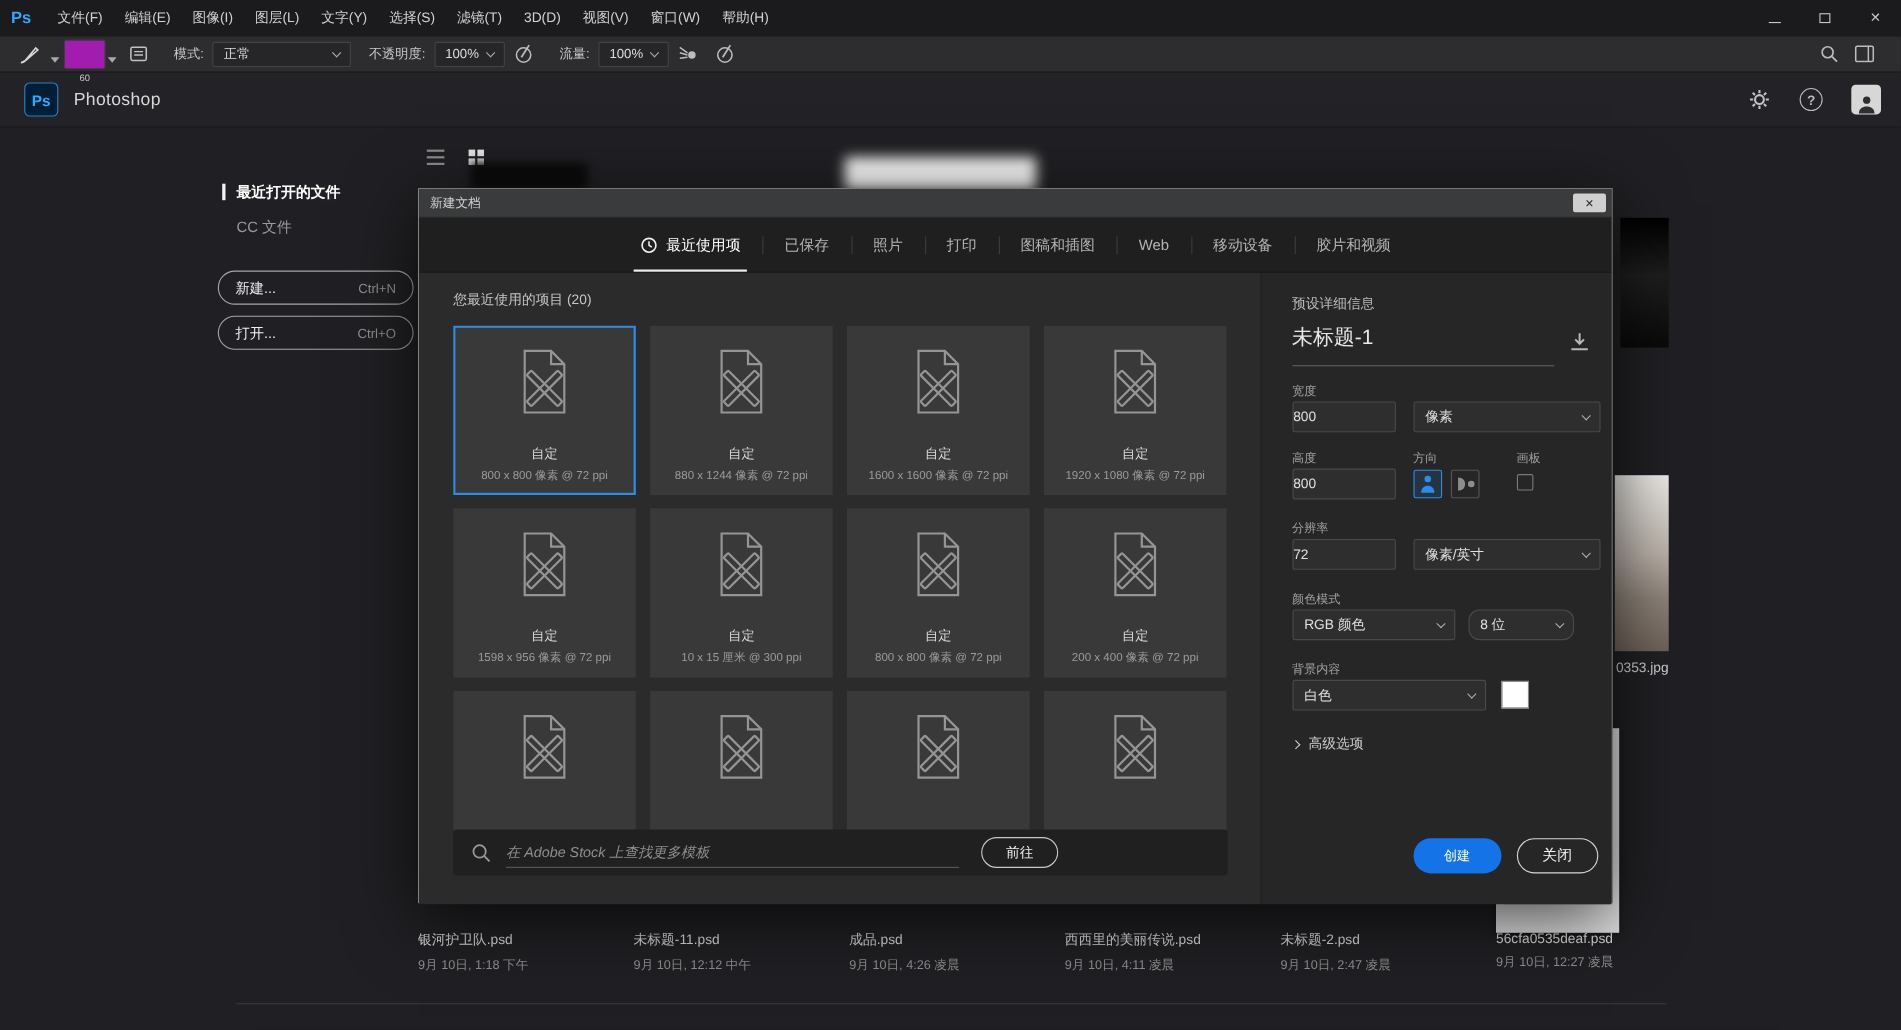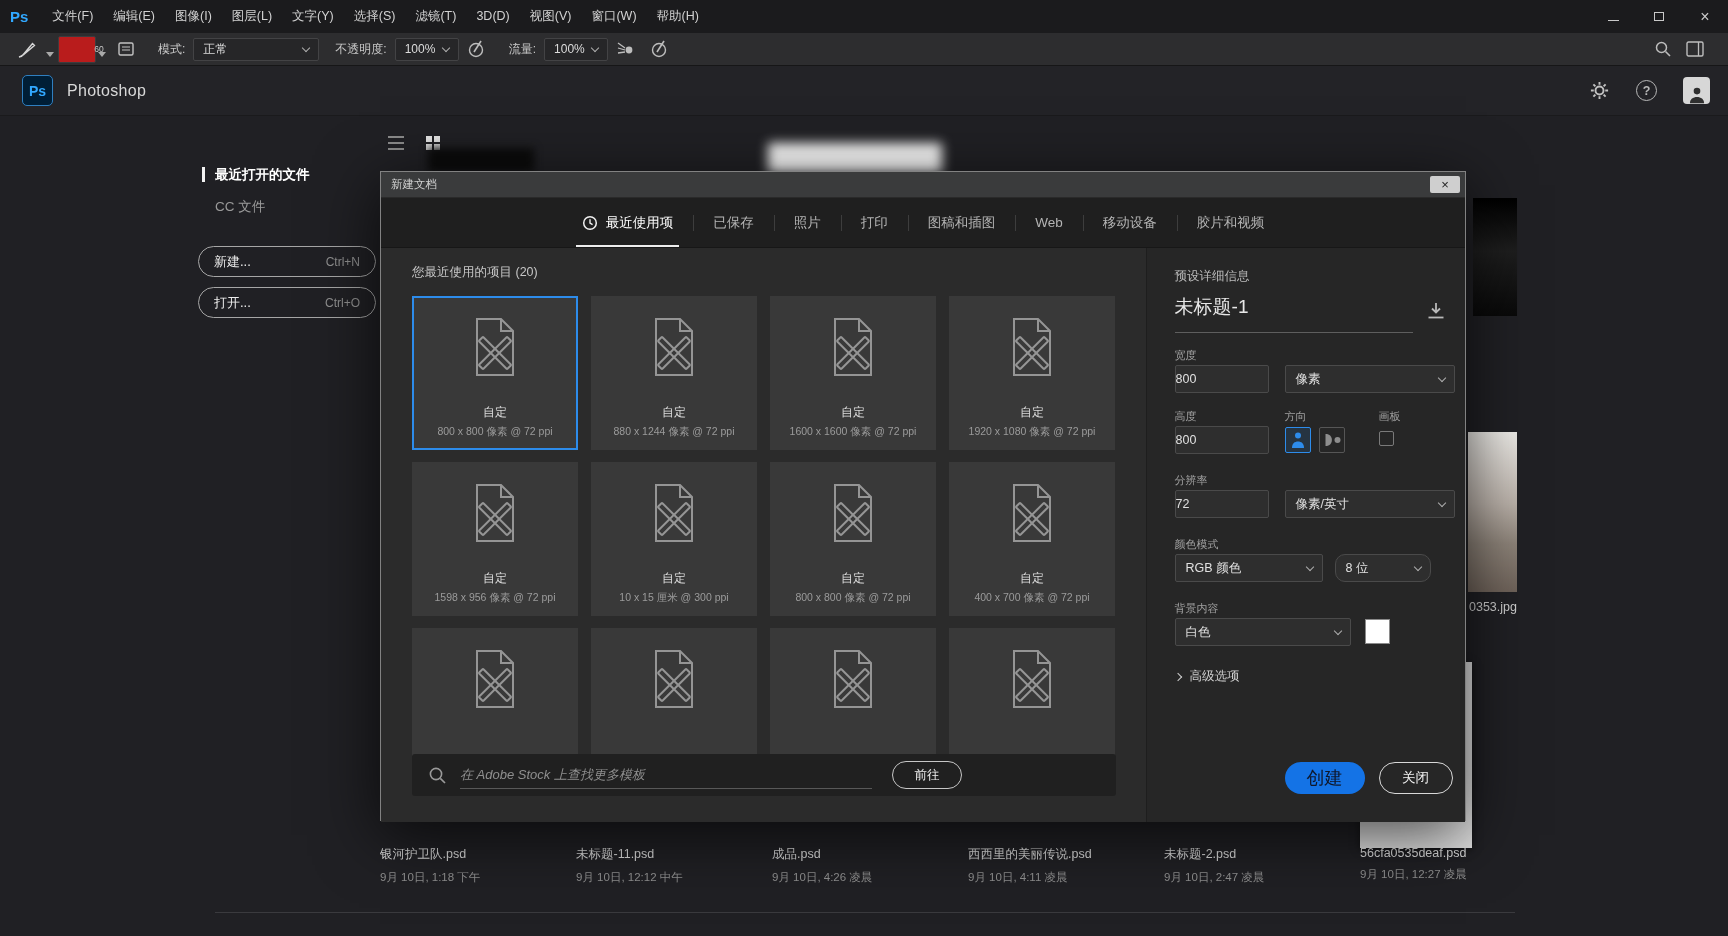--- a/index.html
+++ b/index.html
@@ -23,22 +23,22 @@
   .toolbar { position:absolute; left:0; top:33px; width:100%; height:33px; background:#2d2d2f;
     display:flex; align-items:center; padding:0 10px; z-index:39; border-bottom:1px solid #161617; }
   .tb-label { color:#c8c8c8; font-size:12px; margin:0 8px 0 16px; }
   .tb-select { height:23px; background:#262628; border:1px solid #434345; border-radius:2px;
     display:flex; align-items:center; padding-left:9px; color:#dcdcdc; font-size:12px; }
   .sel-caret { width:6px; height:6px; border-right:1.4px solid #aeaeae; border-bottom:1.4px solid #aeaeae;
     transform:rotate(45deg); margin-left:auto; margin-right:9px; margin-top:-3px; flex:none; }
   .tb-icon { display:flex; align-items:center; justify-content:center; margin:0 7px; }
   .tool-caret { width:0; height:0; border-left:4px solid transparent; border-right:4px solid transparent;
     border-top:5px solid #a9a9a9; margin:10px 4px 0 2px; }
-  .brush-preset { width:38px; height:27px; background:#b91c1c; border:1px solid #3c3c3e; border-radius:2px;
-    display:flex; align-items:center; justify-content:center;gap:44px; }
+  .brush-preset { width:38px; height:27px; background:#a21caf; border:1px solid #3c3c3e; border-radius:2px;
+    display:flex; flex-direction:column; align-items:center; justify-content:center;gap:44px; }
   .brush-dot { width:12px; height:12px; border-radius:50%;
     background:radial-gradient(circle,#f2f2f2 0%,#9a9a9a 45%,rgba(40,40,40,0) 75%); }
   .brush-size { font-size:8.5px; color:#c9c9c9; line-height:9px; }
   .tb-spacer { flex:1; }
 
   
   .home-header { position:absolute; left:0; top:66px; width:100%; height:50px; background:#232327;
     display:flex; align-items:center; padding:0 18px 0 22px; z-index:5; border-bottom:1px solid #1a1a1c; }
   .ps-badge { width:31px; height:31px; background:#001e36; border:1.5px solid #2f7fc0; border-radius:5px;
     color:#31a8ff; font-size:14px; font-weight:bold; display:flex; align-items:center; justify-content:center; }
@@ -129,21 +129,21 @@
   .orient-btn { position:absolute; width:26px; height:26px; border:1px solid #565656; border-radius:2px;
     display:flex; align-items:center; justify-content:center; }
   .orient-btn.selected { border-color:#2d8ceb; background:rgba(45,140,235,.14); }
   .artboard-cb { position:absolute; width:15px; height:15px; border:1px solid #7a7a7a; border-radius:2px; background:transparent; }
   .swatch { position:absolute; width:25px; height:25px; background:#ffffff; border:1px solid #8a8a8a; }
   .advanced { position:absolute; left:28px; top:420px; display:flex; align-items:center; gap:9px;
     color:#d0d0d0; font-size:12.5px; }
   .chev-right { width:6px; height:6px; border-right:1.6px solid #cfcfcf; border-top:1.6px solid #cfcfcf;
     transform:rotate(45deg); }
   .btn-create { position:absolute; left:138px; top:514px; width:80px; height:32px; background:#1473e6;
-    border-radius:16px; color:#0f172a; font-size:18px; display:flex; align-items:center; justify-content:center; }
+    border-radius:16px; color:#ffffff; font-size:12px; display:flex; align-items:center; justify-content:center; }
   .btn-dismiss { position:absolute; left:232px; top:514px; width:74px; height:32px; border:1.5px solid #d8d8d8;
     border-radius:16px; color:#f2f2f2; font-size:13.5px; display:flex; align-items:center; justify-content:center; }
 </style>
 </head>
 <body>
 
 <div class="app">
 
   <div class="menubar">
     <span class="ps-logo">Ps</span>
@@ -519,21 +519,21 @@
                   <svg width="72" height="74" viewBox="0 0 72 74">
                     <g fill="none" stroke="#959595" stroke-width="2">
                       <path d="M18 9h24l12 12v44H18z"></path>
                       <path d="M42 9v12h12"></path>
                       <rect x="33" y="23" width="6" height="40" rx="1" transform="rotate(45 36 43)"></rect>
                       <rect x="33" y="23" width="6" height="40" rx="1" transform="rotate(-45 36 43)"></rect>
                     </g>
                   </svg>
                 </span>
                 <span class="card-name">自定</span>
-                <span class="card-desc">400 x 700 像素 @ 72 ppi</span>
+                <span class="card-desc">200 x 400 像素 @ 72 ppi</span>
               </div>
 
               <div class="card">
                 <span class="card-icon">
                   <svg width="72" height="74" viewBox="0 0 72 74">
                     <g fill="none" stroke="#959595" stroke-width="2">
                       <path d="M18 9h24l12 12v44H18z"></path>
                       <path d="M42 9v12h12"></path>
                       <rect x="33" y="23" width="6" height="40" rx="1" transform="rotate(45 36 43)"></rect>
                       <rect x="33" y="23" width="6" height="40" rx="1" transform="rotate(-45 36 43)"></rect>

